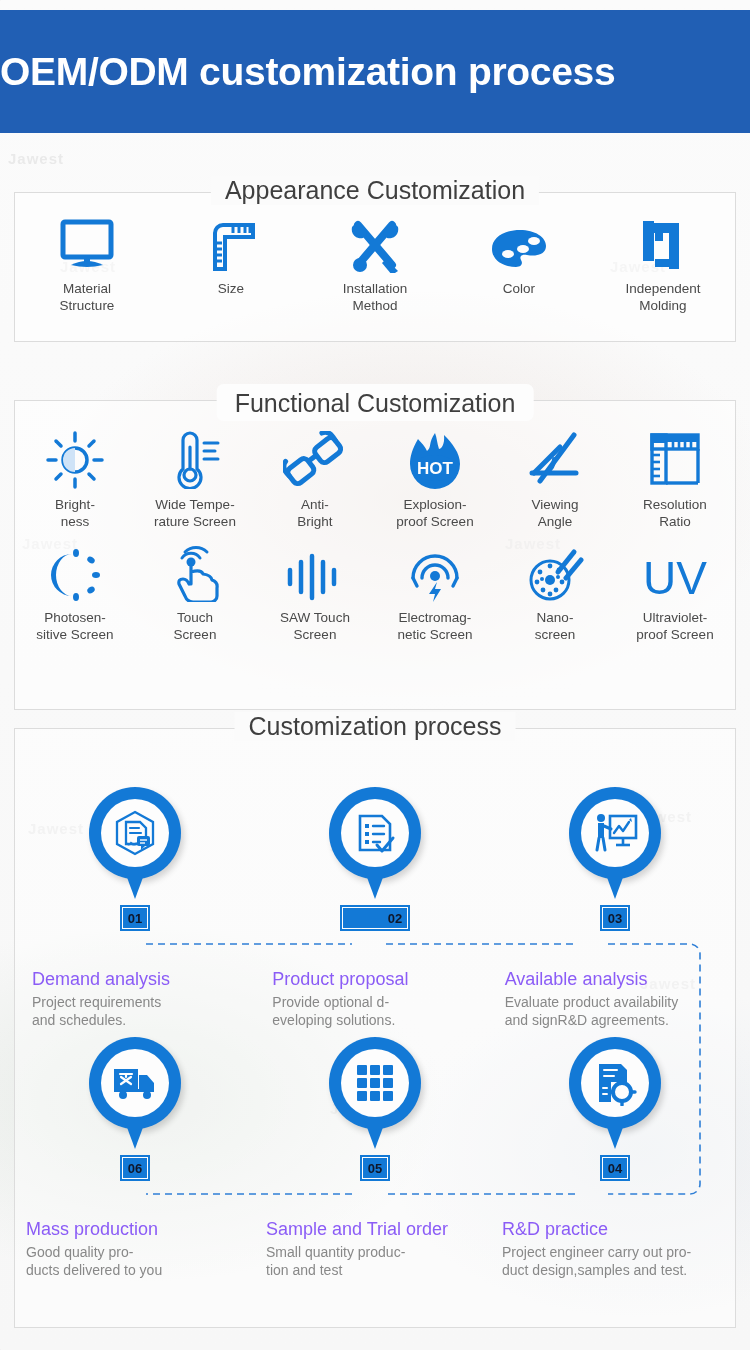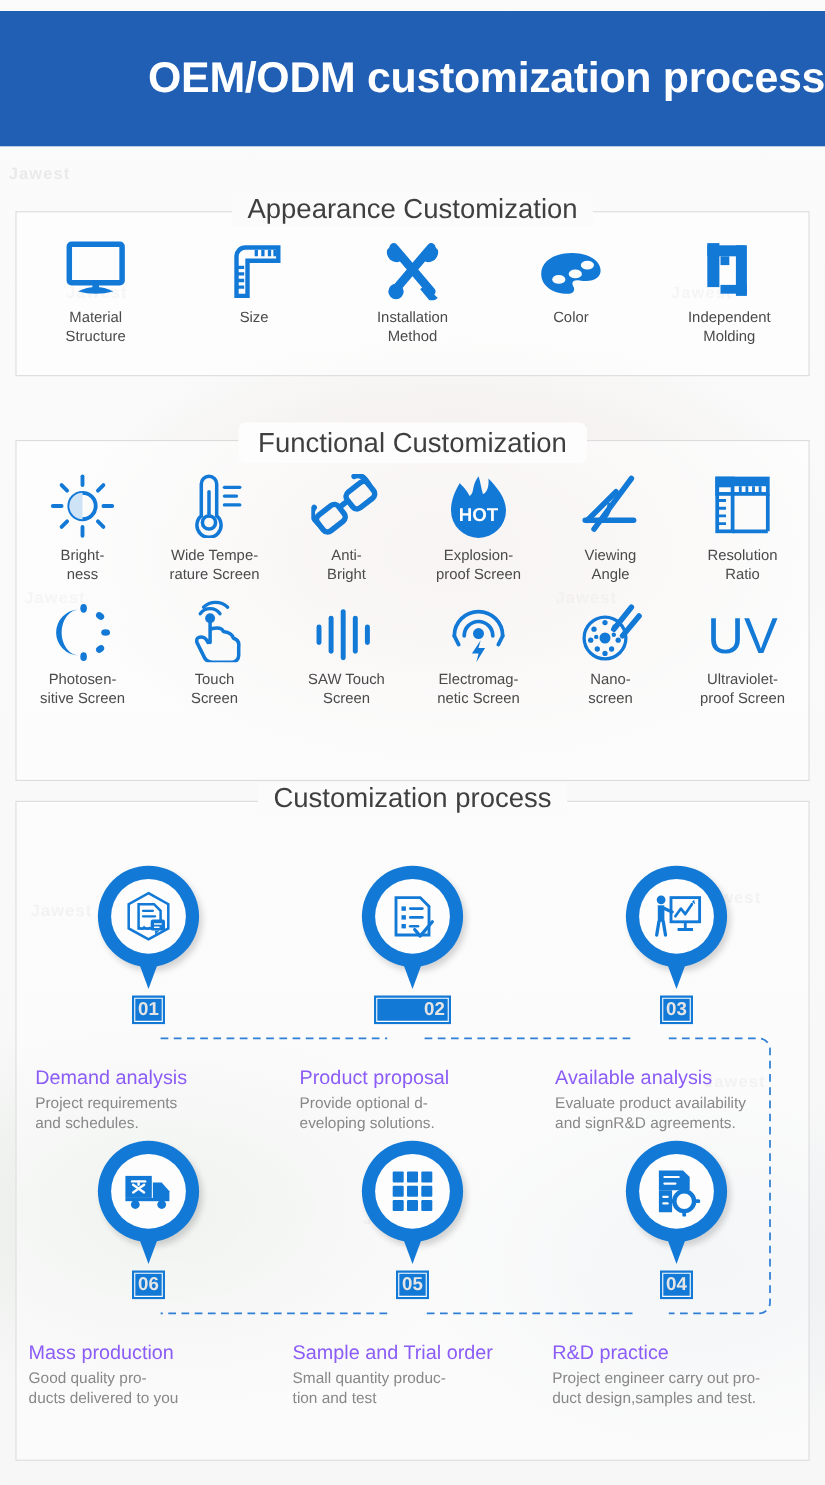--- a/index.html
+++ b/index.html
@@ -23,21 +23,21 @@
   .wm{
     position:absolute;color:rgba(150,150,150,0.16);
     font-weight:bold;font-size:15px;letter-spacing:1px;
     font-family:"Liberation Sans",sans-serif;
     pointer-events:none;user-select:none;
   }
 
   
   .header{
     position:absolute;left:0;top:10px;width:750px;height:123px;
-    display:flex;align-items:center;justify-content:flex-end;
+    display:flex;align-items:center;justify-content:flex-start;
   }
   .header-title{
     color:#fff;font-size:39px;font-weight:bold;letter-spacing:-0.3px;
   }
 
   
   .section{position:absolute;box-sizing:border-box;border:1px solid #dcdcdc;background:rgba(255,255,255,0.55);}
   .sec-title{
     position:absolute;top:-17px;left:50%;transform:translateX(-50%);
     background:#fbfbfb;padding:0 14px;font-size:25px;color:#3f3f3f;white-space:nowrap;
@@ -65,23 +65,23 @@
   .pin .hole{
     position:absolute;left:12px;top:12px;width:68px;height:68px;border-radius:50%;
     background:#fdfdfd;display:flex;align-items:center;justify-content:center;
   }
   .pin .tail{
     position:absolute;left:50%;top:66px;transform:translateX(-50%);
     width:0;height:0;border-left:17px solid transparent;border-right:17px solid transparent;
     border-top:46px solid #1379d6;
   }
   .numbadge{
-    width:30px;height:26px;background:#1379d6;color:#e5e5e5;
+    width:30px;height:26px;background:#1379d6;color:#0f172a;
     display:flex;align-items:center;justify-content:center;
-    font-size:17px;font-weight:bold;
+    font-size:13px;font-weight:bold;
     box-shadow:inset 0 0 0 2px #1379d6, inset 0 0 0 3px #fff;
     letter-spacing:0px;
   }
   .txtblk{width:100%;}
   .txt-h{font-size:18px;color:#8b5cf6;margin:0 0 3px 0;font-weight:normal;}
   .txt-p{font-size:14px;color:#888;line-height:18px;margin:0;}
 
   svg{display:block;}
 </style>
 </head>

